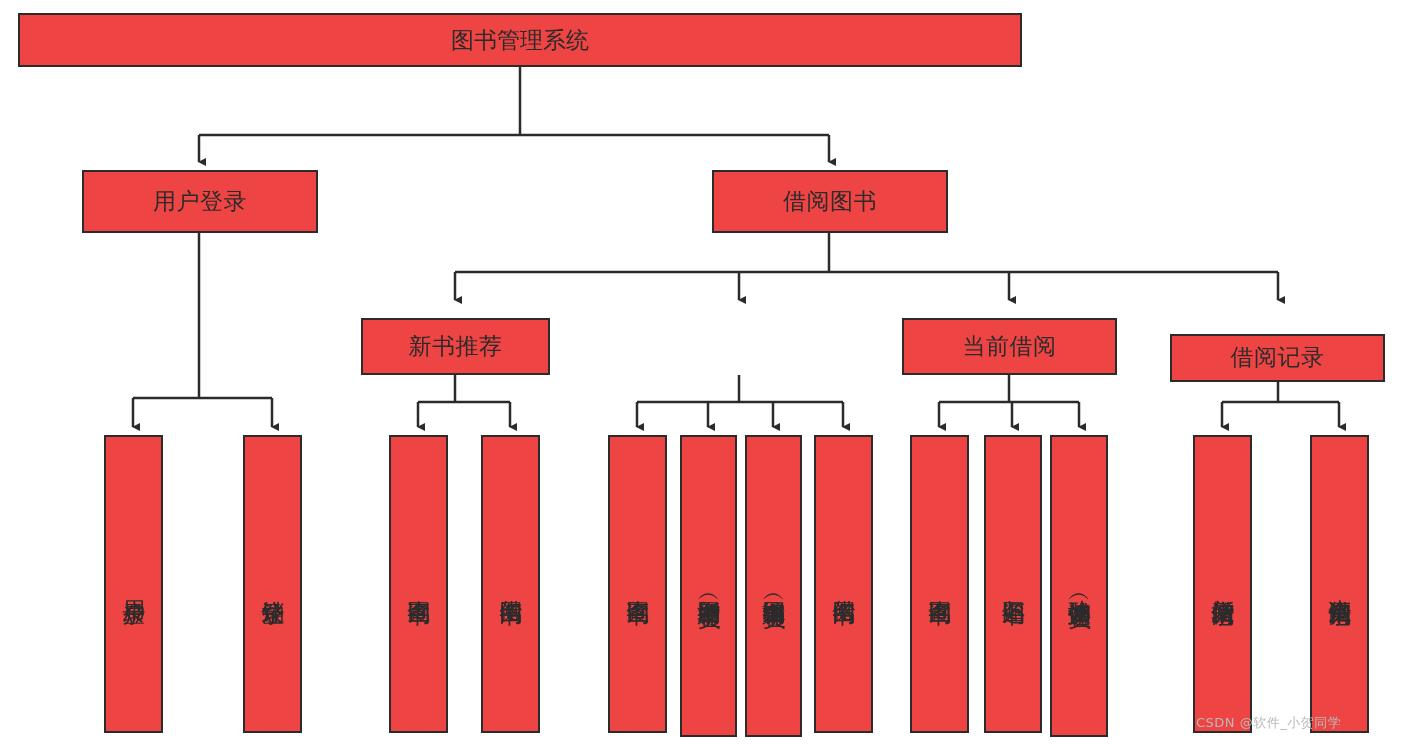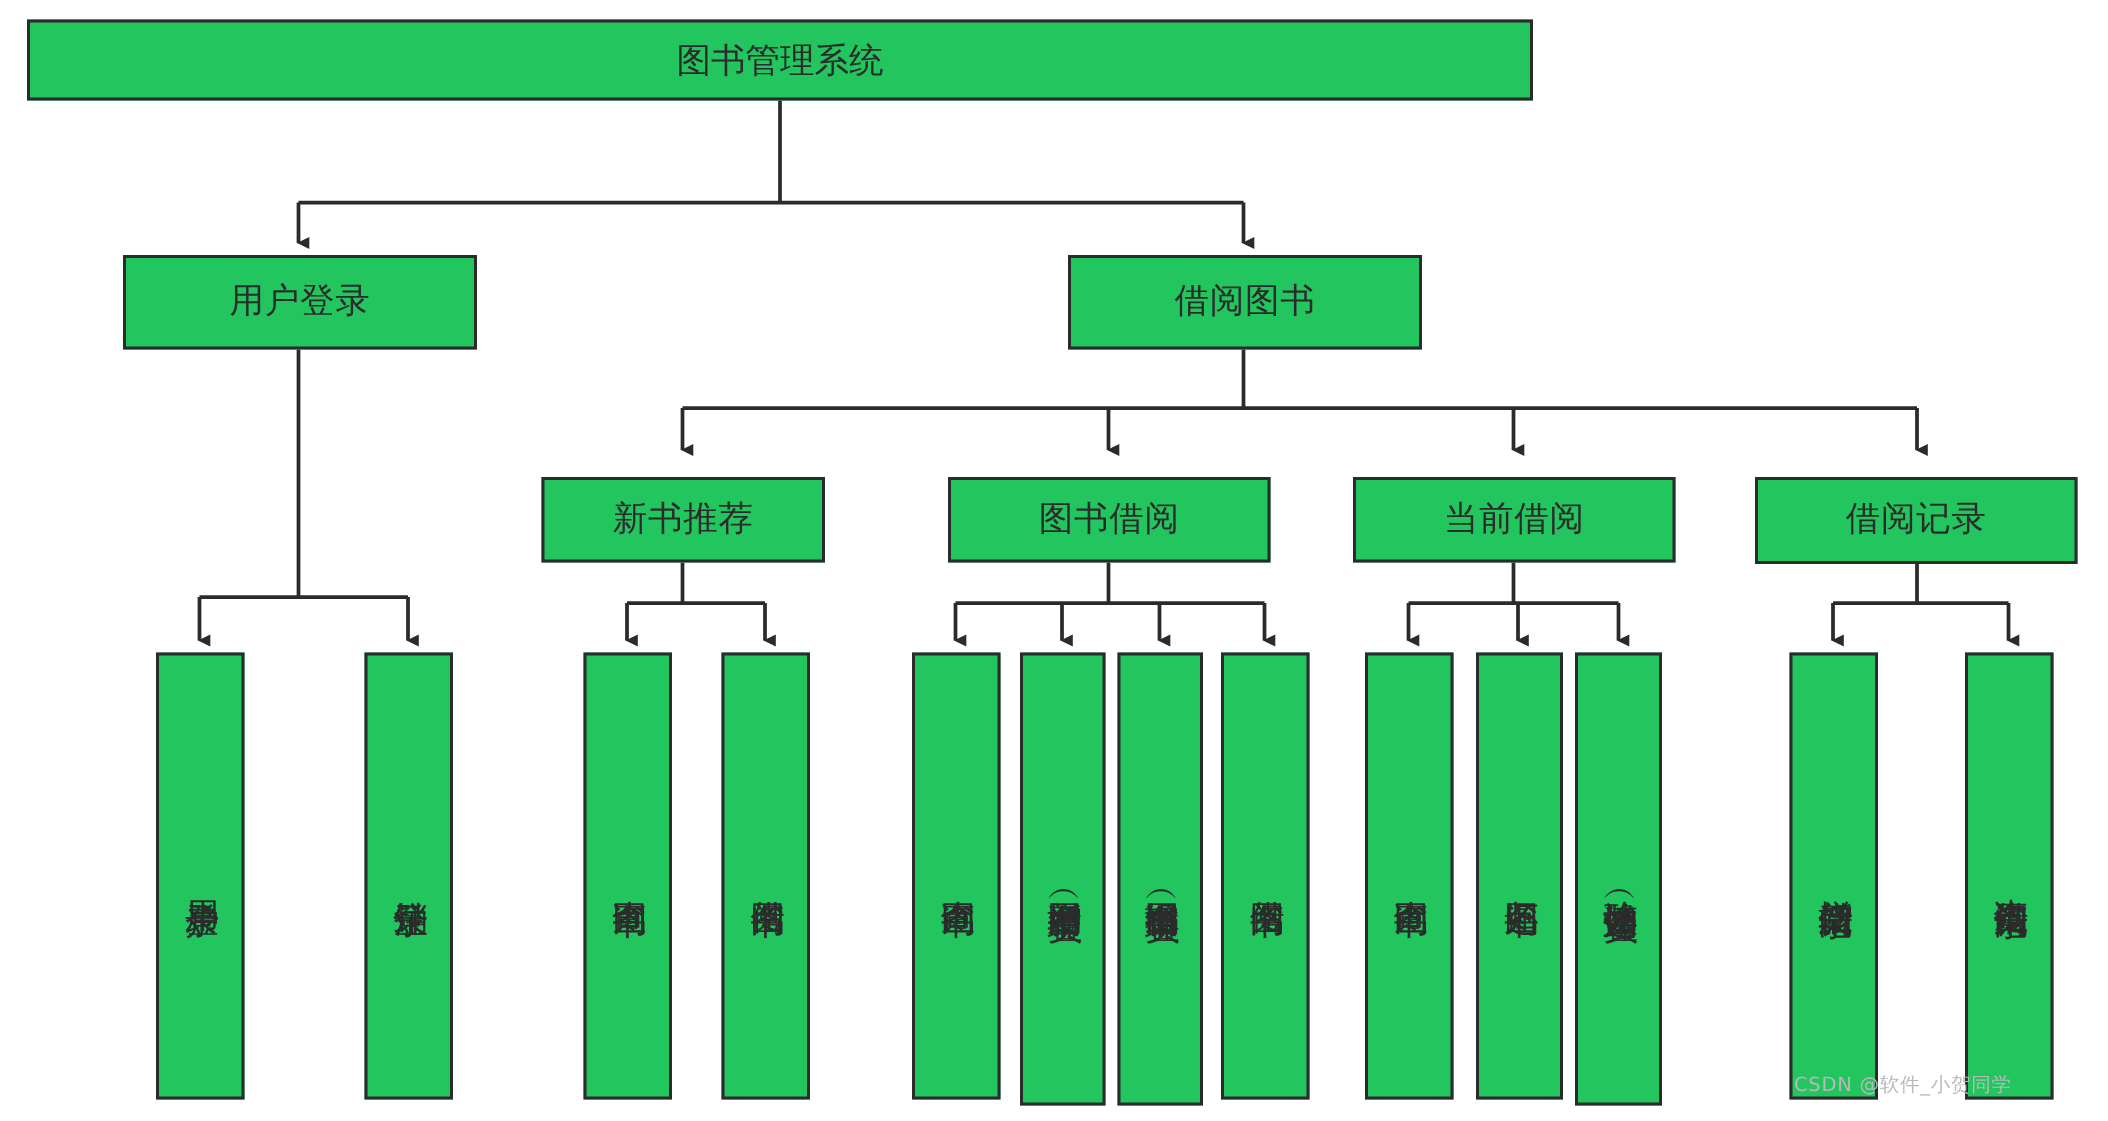--- a/index.html
+++ b/index.html
@@ -21,21 +21,21 @@
     position: absolute;
     left: 0;
     top: 0;
     width: 1405px;
     height: 747px;
   }
   .node {
     position: absolute;
     box-sizing: border-box;
     border: 2.5px solid #2b2b2b;
-    background: #22c55e;
+    background: #ef4444;
     color: #2b2b2b;
     display: flex;
     align-items: center;
     justify-content: center;
     text-align: center;
   }
   .node.h {
     font-size: 23px;
     letter-spacing: 0.5px;
     line-height: 1.1;
@@ -130,27 +130,24 @@
   <div class="node h" style="left:82px; top:170px; width:236px; height:63px;">
     <span>用户登录</span>
   </div>
   <div class="node h" style="left:712px; top:170px; width:236px; height:63px;">
     <span>借阅图书</span>
   </div>
 
   <div class="node h" style="left:361px; top:318px; width:189px; height:57px;">
     <span>新书推荐</span>
   </div>
-  <div class="node h" style="left:632px; top:318px; width:215px; height:57px;">
-    <span>图书借阅</span>
-  </div>
   <div class="node h" style="left:902px; top:318px; width:215px; height:57px;">
     <span>当前借阅</span>
   </div>
-  <div class="node h" style="left:1170px; top:318px; width:215px; height:58px;">
+  <div class="node h" style="left:1170px; top:334px; width:215px; height:48px;">
     <span>借阅记录</span>
   </div>
 
   <div class="node v" style="left:104px; top:435px; width:59px; height:298px;">
     <span class="vtext">用户登录</span>
   </div>
   <div class="node v" style="left:243px; top:435px; width:59px; height:298px;">
     <span class="vtext">注销登录</span>
   </div>
 

